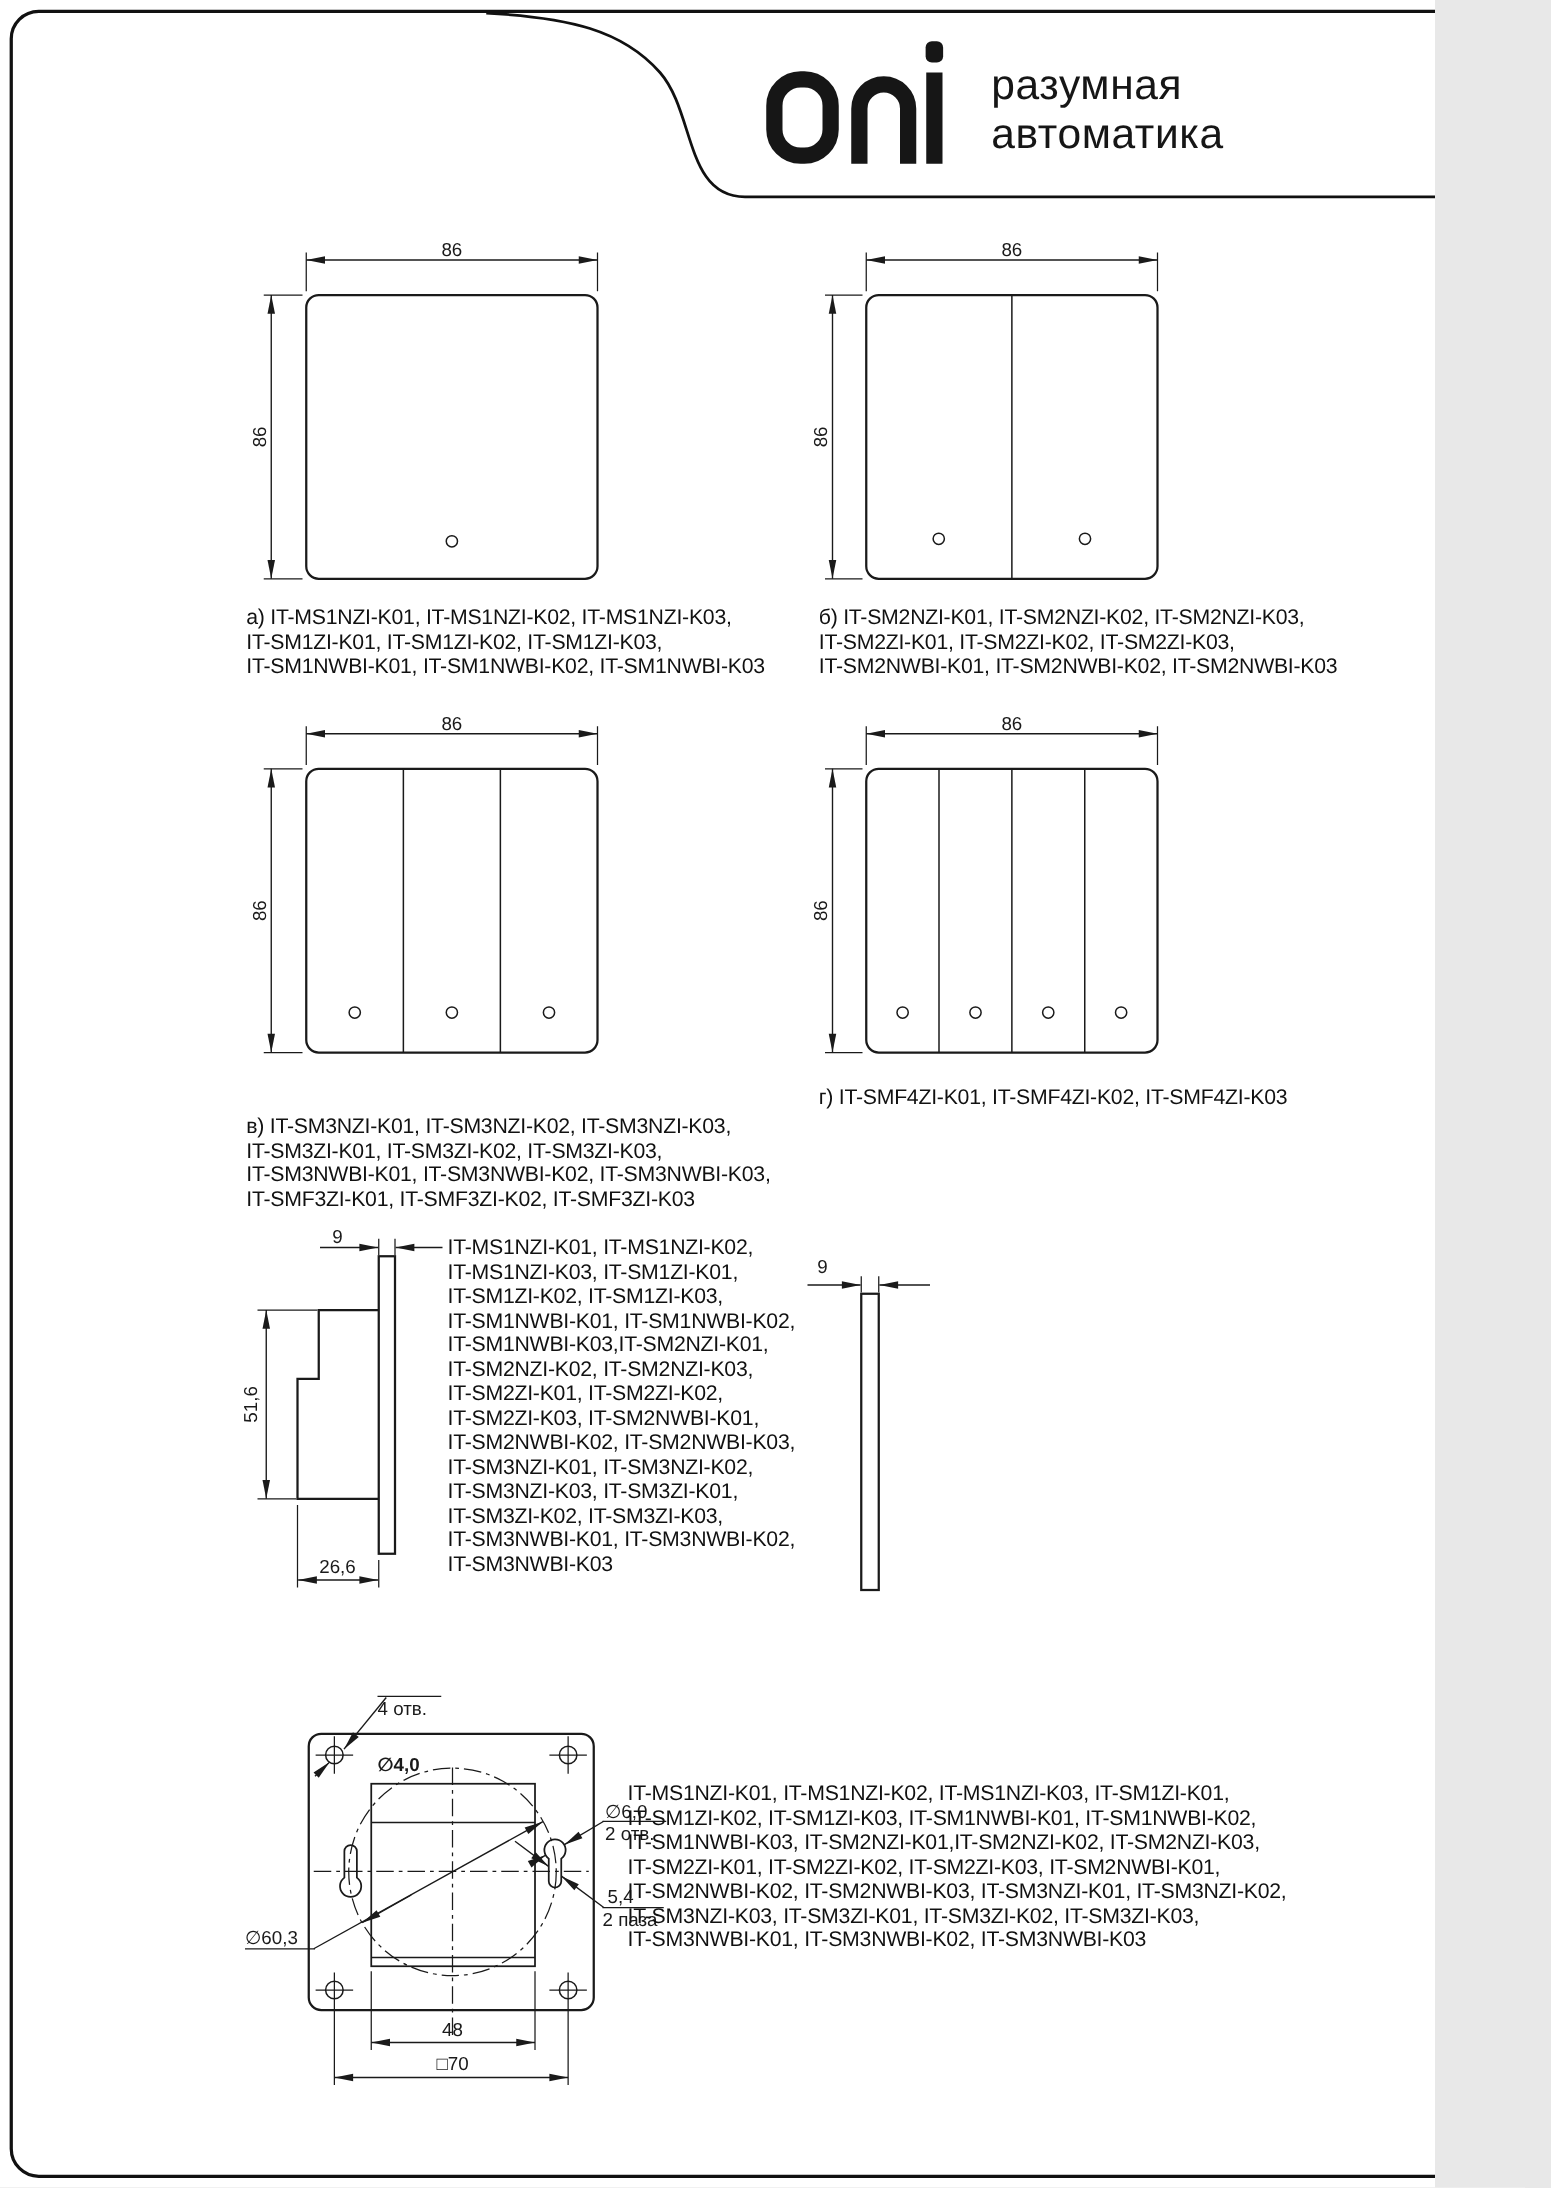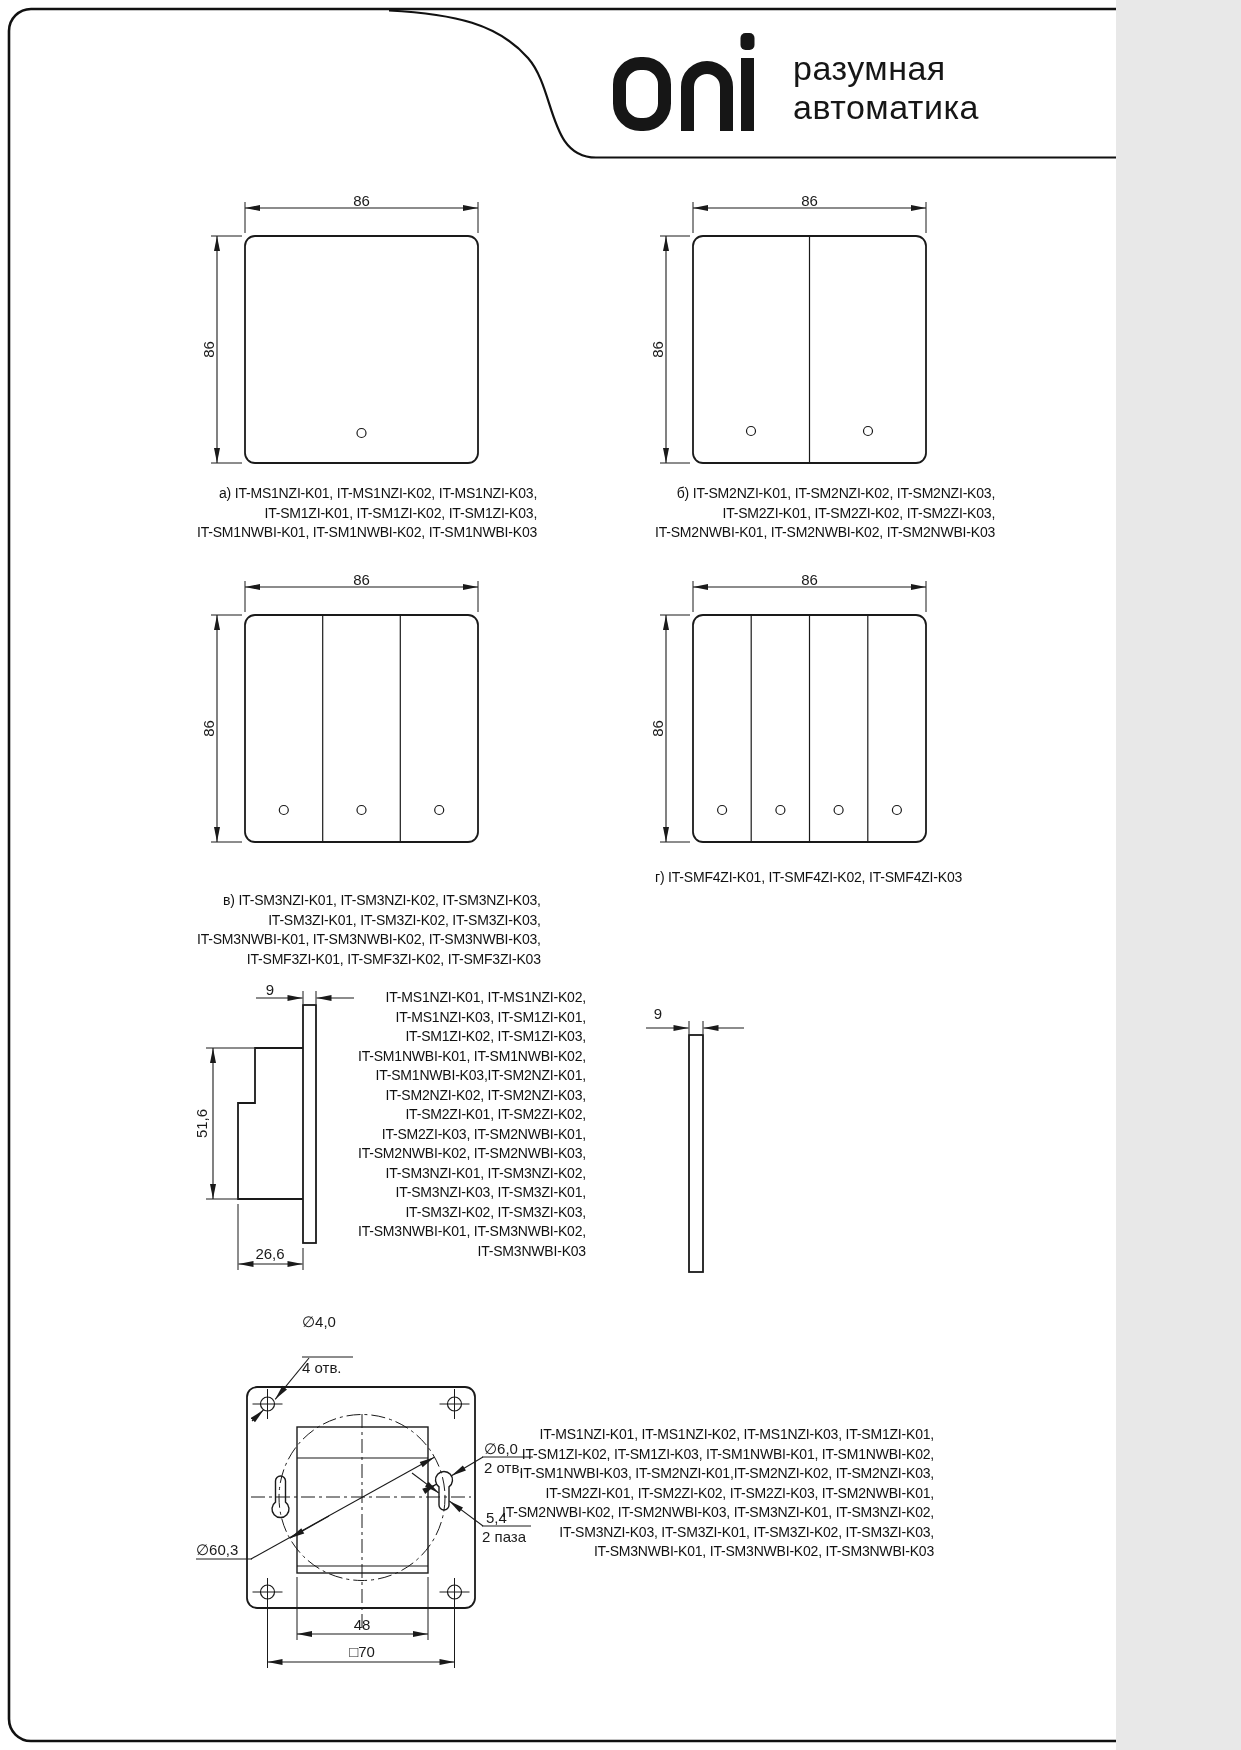--- a/index.html
+++ b/index.html
@@ -1,26 +1,26 @@
 <!DOCTYPE html>
 <html><head>
 <meta charset="utf-8">
 <style>
   html,body{margin:0;padding:0;background:#e8e8e8;}
   .page{position:relative;width:1116px;height:1750px;background:#ffffff;overflow:hidden;
-        font-family:"Liberation Sans","DejaVu Sans",sans-serif;color:#1a1a1a;}
+        font-family:"Liberation Sans","DejaVu Sans",sans-serif;color:#1a1a1a;padding-left:32px;}
   svg.geom{position:absolute;left:0;top:0;}
   .ln2{stroke:#1a1a1a;stroke-width:1.8;fill:none;}
   .ln15{stroke:#1a1a1a;stroke-width:1.4;fill:none;}
   .ln1{stroke:#1a1a1a;stroke-width:1.2;fill:none;}
   .dim{stroke:#1a1a1a;stroke-width:1.1;fill:none;}
   .ext{stroke:#1a1a1a;stroke-width:1;fill:none;}
   .cl{stroke:#1a1a1a;stroke-width:1;fill:none;stroke-dasharray:14 4 3 4;}
-  .cap{position:absolute;font-size:14px;line-height:19.5px;letter-spacing:-0.2px;
-       white-space:pre-line;color:#111;text-align:right;}
+  .cap{position:absolute;font-size:17px;line-height:19.5px;letter-spacing:-0.2px;
+       white-space:pre-line;color:#111;}
   .dim-label{position:absolute;font-size:15px;color:#1a1a1a;text-align:center;}
   .rot{transform:rotate(-90deg);}
   .tagline{position:absolute;left:793px;top:49px;font-size:34px;line-height:39px;
            letter-spacing:0.5px;color:#161616;white-space:pre-line;}
 </style>
 </head>
 <body>
 
 <div class="page">
 
@@ -183,21 +183,21 @@
   <div class="dim-label" style="left:341px;top:571px;width:41px;">86</div>
   <div class="dim-label rot" style="left:188px;top:720px;width:40px;height:17px;">86</div>
   <div class="dim-label" style="left:789px;top:571px;width:41px;">86</div>
   <div class="dim-label rot" style="left:637px;top:720px;width:40px;height:17px;">86</div>
 
   <div class="dim-label" style="left:258px;top:981px;width:24px;">9</div>
   <div class="dim-label rot" style="left:174px;top:1115px;width:54px;height:17px;">51,6</div>
   <div class="dim-label" style="left:246px;top:1245px;width:48px;">26,6</div>
   <div class="dim-label" style="left:646px;top:1005px;width:24px;">9</div>
 
-  <div class="dim-label" style="left:302px;top:1313px;text-align:center;">∅4,0</div>
+  <div class="dim-label" style="left:302px;top:1403px;text-align:center;font-weight:bold;">∅4,0</div>
   <div class="dim-label" style="left:302px;top:1359px;text-align:left;">4 отв.</div>
   <div class="dim-label" style="left:484px;top:1440px;text-align:right;">∅6,0</div>
   <div class="dim-label" style="left:484px;top:1459px;text-align:left;">2 отв.</div>
   <div class="dim-label" style="left:486px;top:1509px;text-align:left;">5,4</div>
   <div class="dim-label" style="left:482px;top:1528px;text-align:left;">2 паза</div>
   <div class="dim-label" style="left:196px;top:1541px;text-align:left;">∅60,3</div>
   <div class="dim-label" style="left:342px;top:1616px;width:40px;">48</div>
   <div class="dim-label" style="left:332px;top:1643px;width:60px;">□70</div>
 
   <div class="cap" style="left:197px;top:484px;">а) IT-MS1NZI-K01, IT-MS1NZI-K02, IT-MS1NZI-K03,

